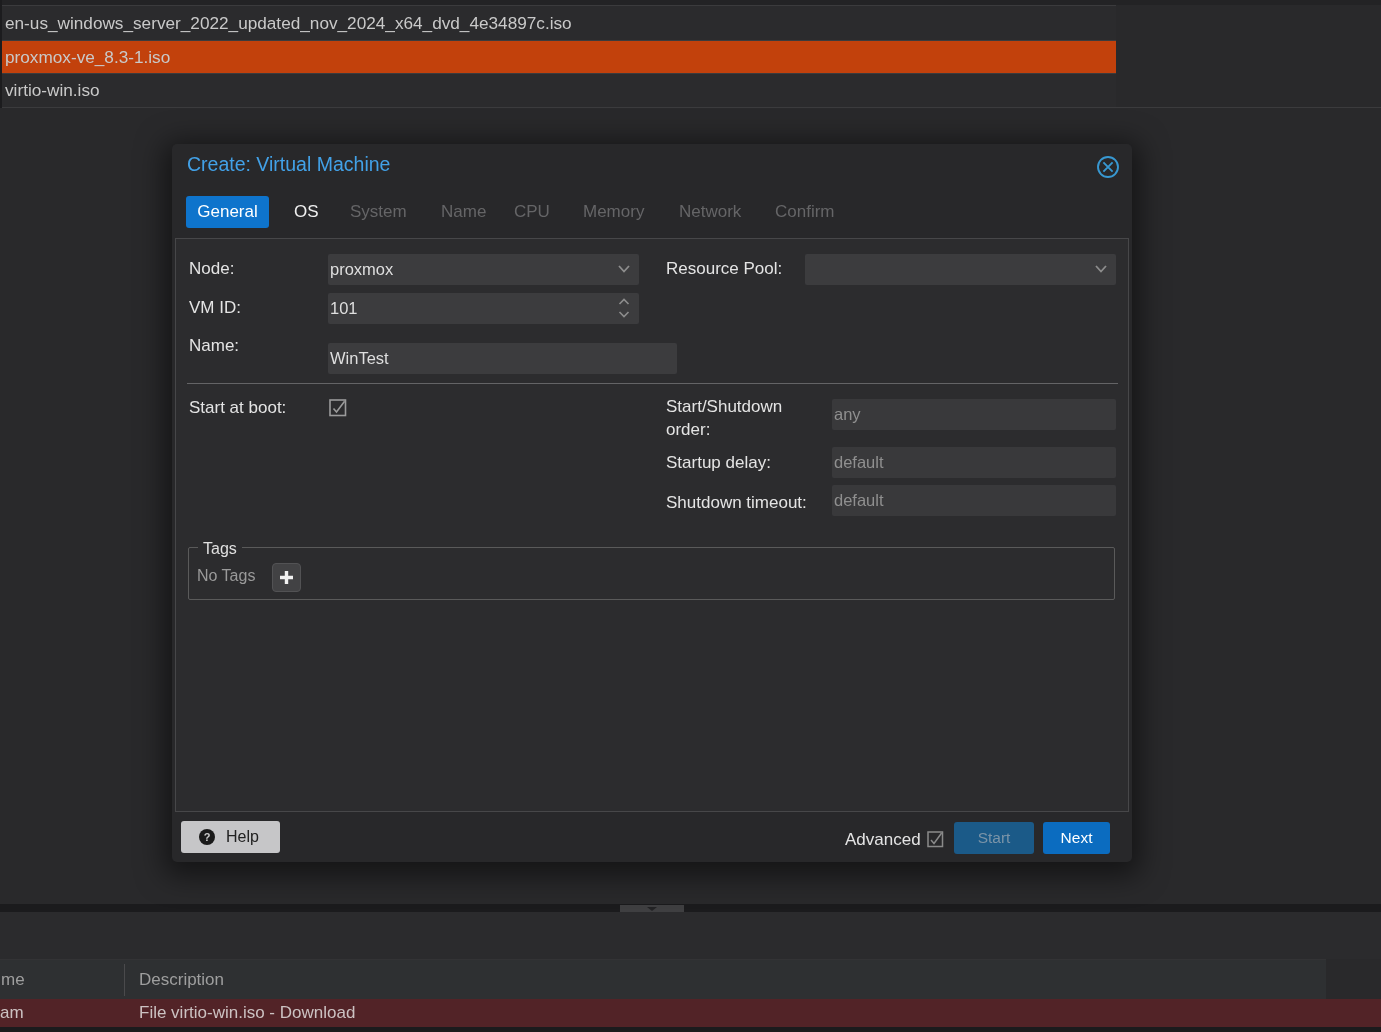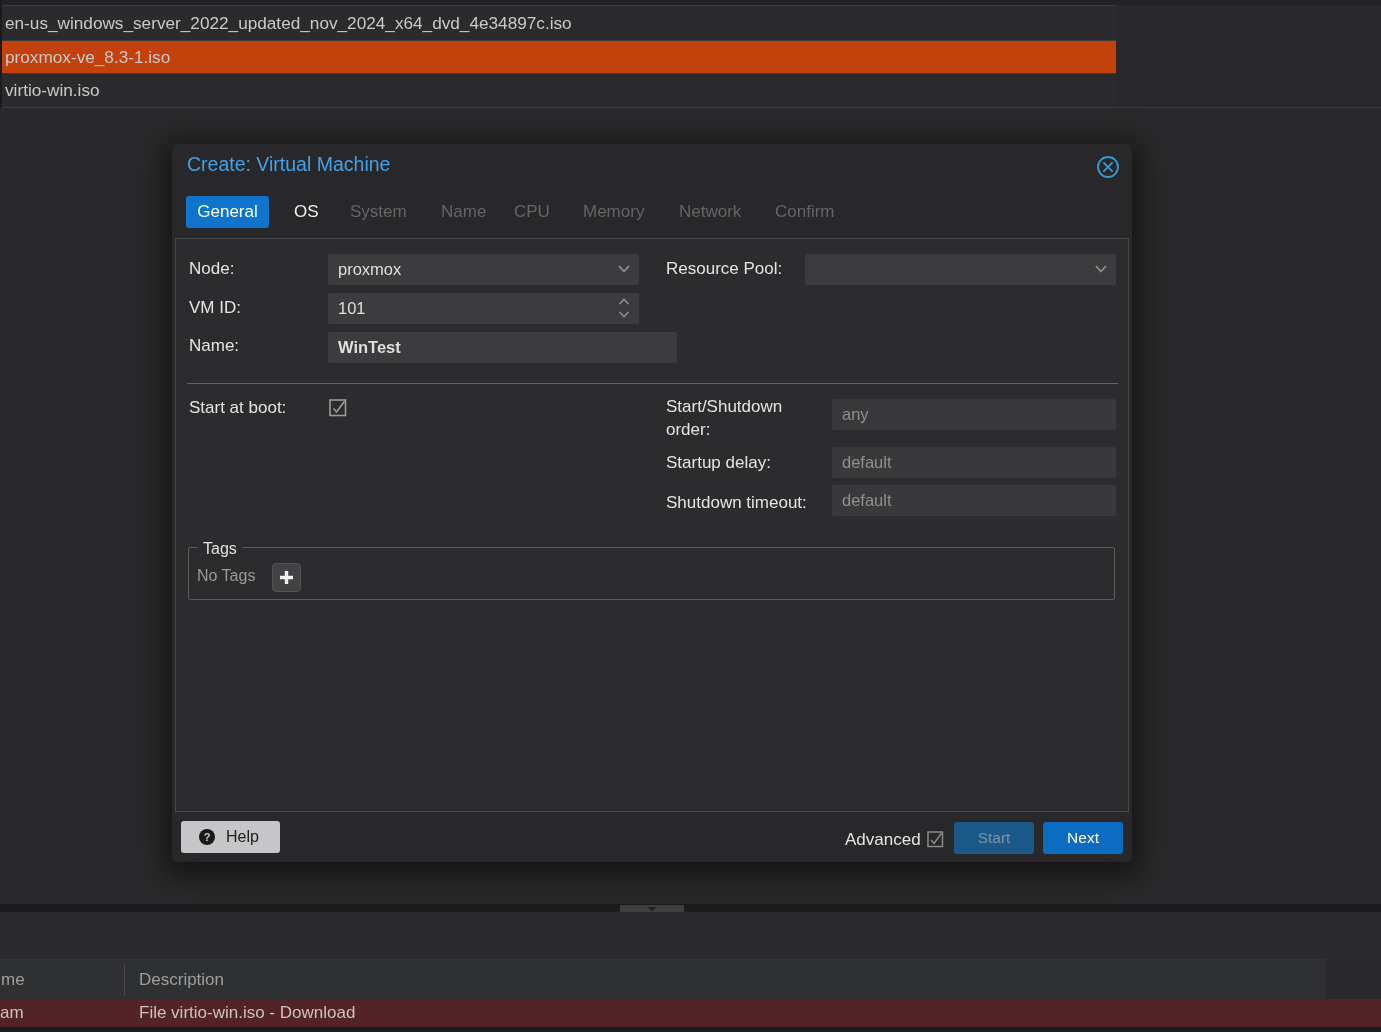--- a/index.html
+++ b/index.html
@@ -13,21 +13,21 @@
 
   
   #dlg { position:absolute; left:172px; top:144px; width:960px; height:718px; background:#28282a; border-radius:5px; box-shadow:0 6px 28px 8px rgba(0,0,0,0.5); }
   #dlg-title { position:absolute; left:15px; top:9px; color:#42a1e7; font-size:19.5px; }
   .tab { position:absolute; top:52px; height:32px; line-height:32px; font-size:17px; color:#656567; }
   .tab.on { background:#0e74cc; color:#ffffff; border-radius:3px; text-align:center; }
   .tab.os { color:#f0f0f0; }
 
   #dbody { position:absolute; left:3px; top:94px; width:954px; height:574px; background:#2c2c2e; border:1px solid #474749; }
   .lbl { position:absolute; color:#e4e4e4; font-size:17px; line-height:20px; }
-  .fld { position:absolute; background:#3c3c3e; height:31px; line-height:31px; font-size:16.5px; color:#dfdfdf; padding-left:10px; border-radius:2px; }
+  .fld { position:absolute; background:#3c3c3e; height:31px; line-height:31px; font-size:16.5px; color:#dfdfdf; padding-left:2px; border-radius:2px; }
   .fld .ph { color:#8f8f8f; }
   .chev { position:absolute; right:8px; top:9px; }
 
   .tagsbox { position:absolute; left:12px; top:308px; width:927px; height:53px; border:1px solid #5a5a5a; border-radius:2px; }
 
   
   .btn { position:absolute; height:32px; border-radius:3px; font-size:15.5px; text-align:center; line-height:32px; }
 </style>
 </head>
 <body>
@@ -90,21 +90,21 @@
       <div class="fld" style="left:152px;top:54px;width:311px;">101
         <svg class="abs" style="right:8px;top:4px;" width="14" height="10" viewBox="0 0 14 10">
             <path d="M2.5 7 L7 2.5 L11.5 7" fill="none" stroke="#8d8d8d" stroke-width="1.6"></path>
           </svg>
         <svg class="abs" style="right:8px;top:16px;" width="14" height="10" viewBox="0 0 14 10">
             <path d="M2.5 3 L7 7.5 L11.5 3" fill="none" stroke="#8d8d8d" stroke-width="1.6"></path>
           </svg>
       </div>
 
       <div class="lbl" style="left:13px;top:97px;">Name:</div>
-      <div class="fld" style="left:152px;top:93px;width:349px;font-weight:bold;">WinTest</div>
+      <div class="fld" style="left:152px;top:104px;width:349px;">WinTest</div>
 
       <div class="abs" style="left:11px;top:144px;width:931px;height:1px;background:#646466;"></div>
 
       <div class="lbl" style="left:13px;top:159px;">Start at boot:</div>
       <svg class="abs" style="left:153px;top:160px;" width="18" height="18" viewBox="0 0 18 18">
         <rect x="1" y="1" width="15.5" height="15.5" fill="none" stroke="#9b9b9b" stroke-width="1.6"></rect>
         <path d="M4.5 9.5 L7.5 13 L15.6 2.2" fill="none" stroke="#9b9b9b" stroke-width="1.6"></path>
       </svg>
       <div class="lbl" style="left:490px;top:156px;line-height:23px;">Start/Shutdown<br>order:</div>
       <div class="fld" style="left:656px;top:160px;width:284px;background:#39393b;"><span class="ph">any</span></div>
@@ -129,16 +129,16 @@
         <text x="8" y="12" text-anchor="middle" font-size="11" font-weight="bold" fill="#cccccc">?</text>
       </svg>
       <span style="margin-left:24px;">Help</span>
     </div>
     <div class="lbl" style="left:673px;top:686px;">Advanced</div>
     <svg class="abs" style="left:755px;top:687px;" width="17" height="17" viewBox="0 0 17 17">
       <rect x="1" y="1" width="14.5" height="14.5" fill="none" stroke="#8a8a8a" stroke-width="1.5"></rect>
       <path d="M4 9 L7 12.5 L14.6 2" fill="none" stroke="#8a8a8a" stroke-width="1.5"></path>
     </svg>
     <div class="btn" style="left:782px;top:678px;width:80px;background:#1b5a88;color:#7b94a8;">Start</div>
-    <div class="btn" style="left:871px;top:678px;width:80px;background:#0b6cc0;color:#ffffff;">Next</div>
+    <div class="btn" style="left:871px;top:678px;width:67px;background:#0b6cc0;color:#ffffff;">Next</div>
   </div>
 
 </div>
 
 </body></html>

